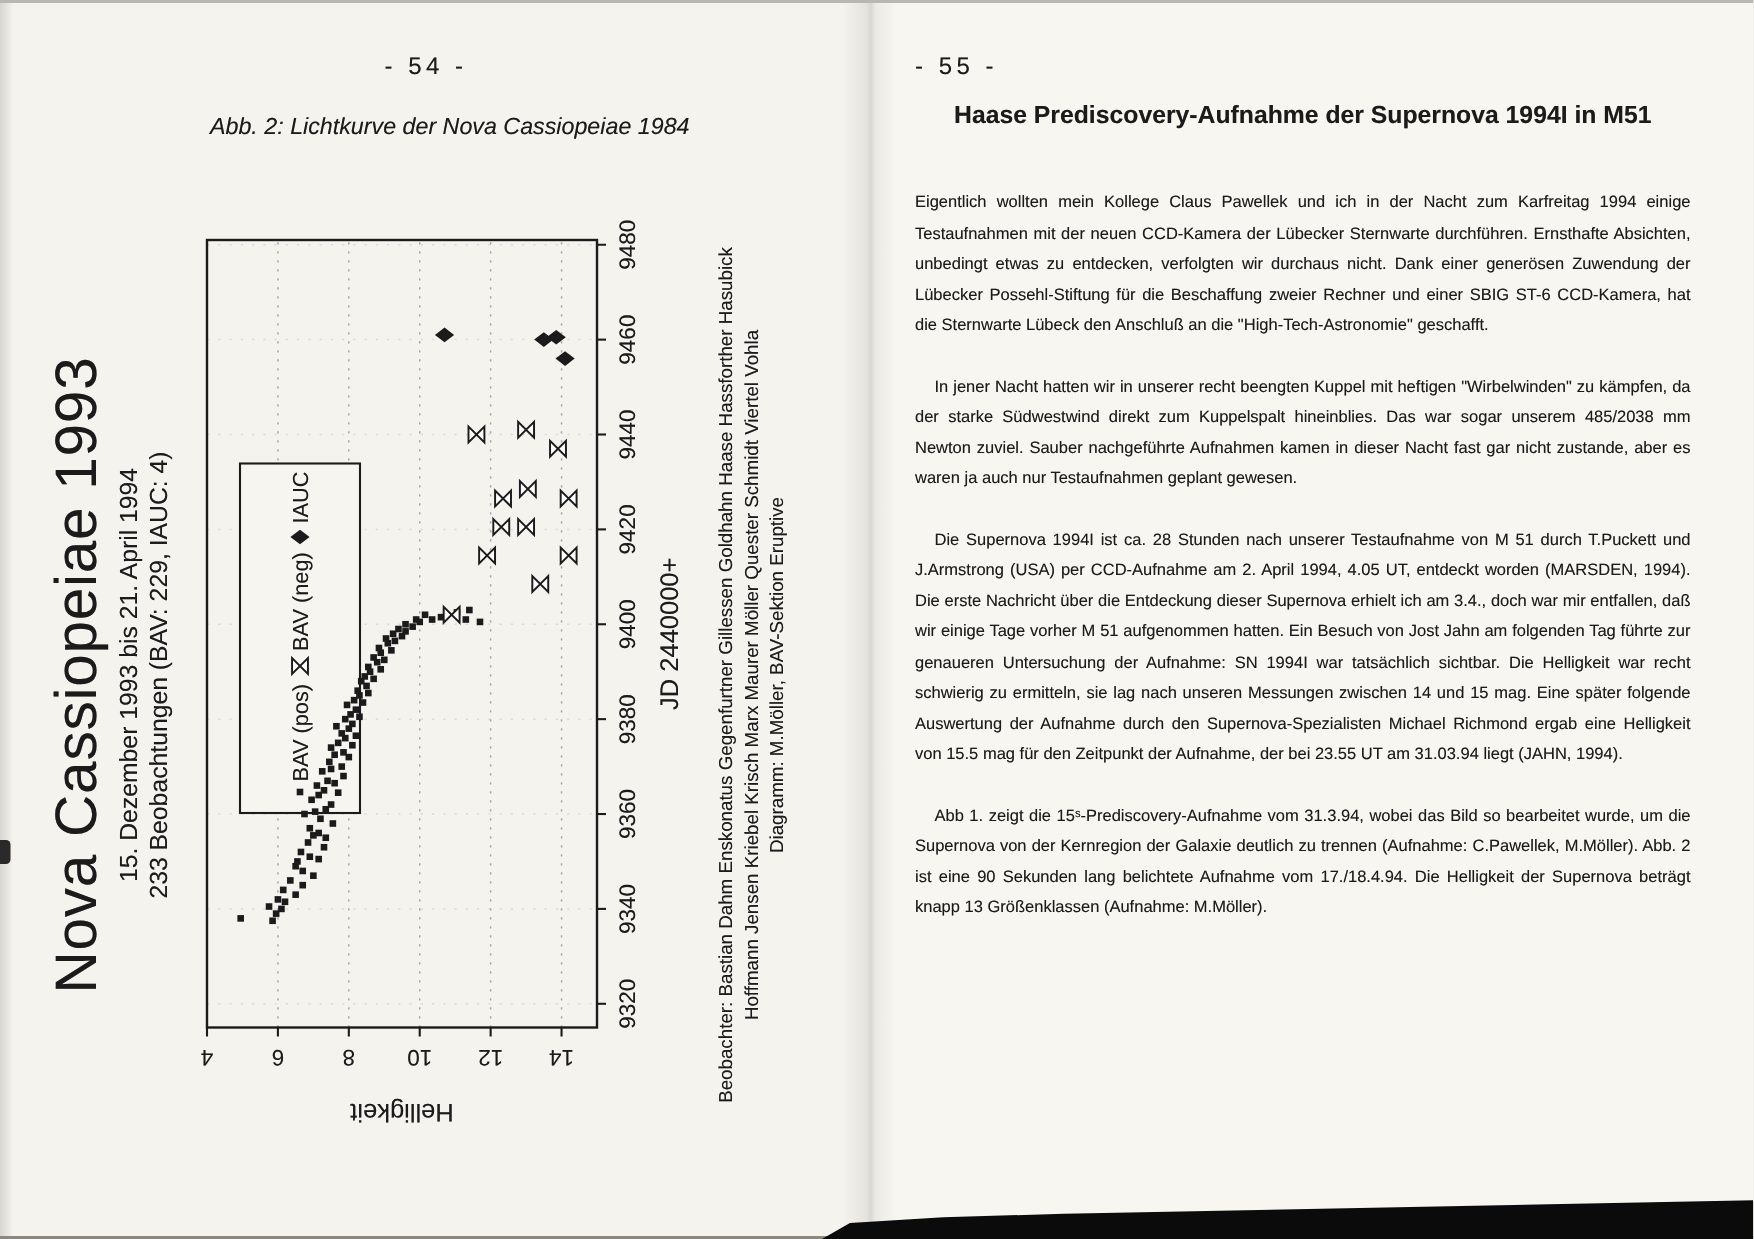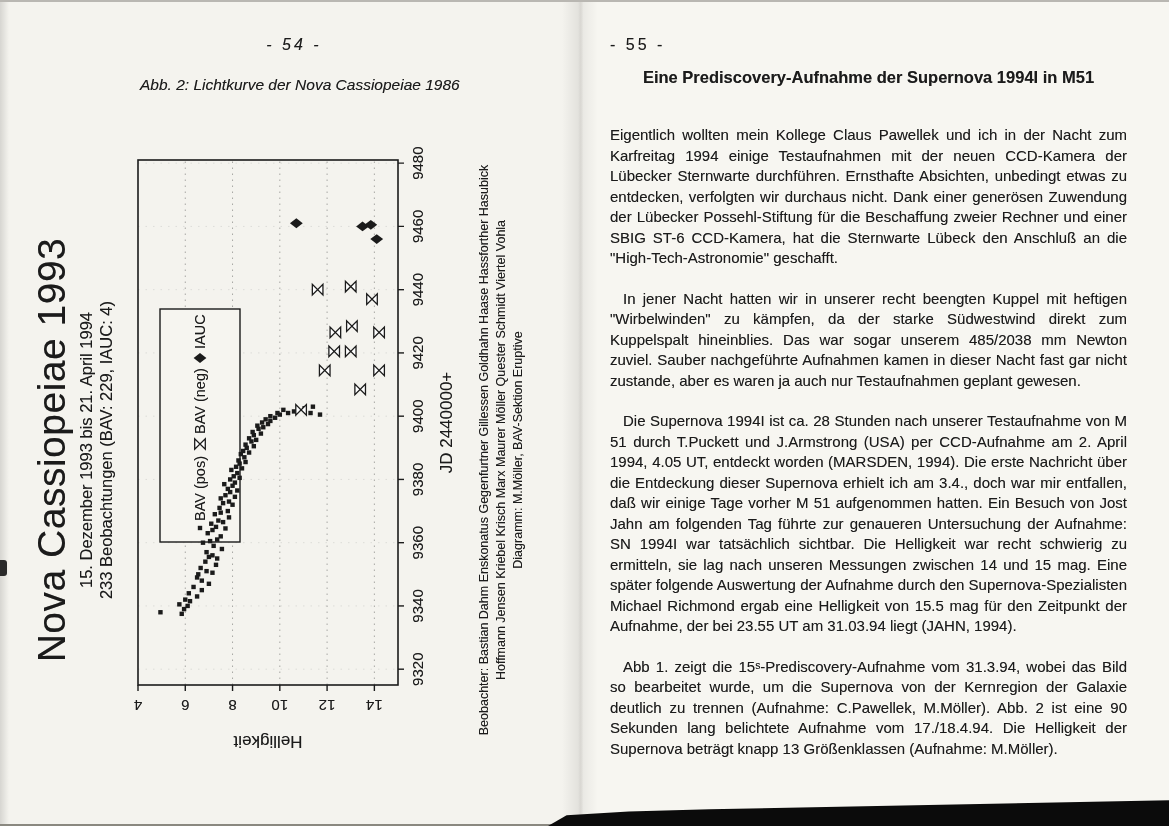--- a/index.html
+++ b/index.html
@@ -19,50 +19,50 @@
     background:linear-gradient(90deg,rgba(0,0,0,0) 0%,rgba(0,0,0,.07) 45%,rgba(60,55,50,.16) 52%,rgba(0,0,0,.05) 60%,rgba(0,0,0,0) 100%);}
   .scan-left-edge{position:absolute;left:0;top:0;width:9px;height:826px;z-index:5;
     background:linear-gradient(90deg,rgba(0,0,0,.12),rgba(0,0,0,0));}
   .scan-left-mark{position:absolute;left:0;top:560px;width:7px;height:16px;background:#2a2a2a;z-index:6;border-radius:0 3px 3px 0;}
   .scan-bottom{position:absolute;left:548px;top:798px;width:621px;height:28px;background:#0b0b0b;z-index:20;
     clip-path:polygon(0% 100%,3% 62%,13% 48%,26% 40%,100% 8%,100% 100%);}
   .scan-bottom-hairline{position:absolute;left:0;top:824px;width:1169px;height:2px;background:#8a8880;z-index:19;}
 
   
   .pg-head{position:absolute;width:100%;top:36px;text-align:center;font-size:16px;letter-spacing:3px;}
-  #page-left .pg-head{width:560px;left:14px;font-style:italic;}
+  #page-left .pg-head{width:560px;left:4px;}
   .fig-caption{position:absolute;left:140px;top:76px;font-style:italic;font-size:15.5px;}
 
   .figure{position:absolute;left:30px;top:770px;width:640px;height:500px;
     transform:rotate(-90deg);transform-origin:0 0;}
   .fig-title{position:absolute;top:0;left:0;width:640px;text-align:center;font-size:39px;letter-spacing:.5px;white-space:nowrap;}
   .fig-sub1{position:absolute;top:47px;left:0;width:640px;text-align:center;font-size:16.5px;}
   .fig-sub2{position:absolute;top:67px;left:0;width:640px;text-align:center;font-size:16.5px;}
   .fig-chart{position:absolute;top:88px;left:0;width:640px;height:356px;}
   .fig-credit1{position:absolute;top:447px;left:0;width:640px;text-align:center;font-size:12.5px;white-space:nowrap;}
   .fig-credit2{position:absolute;top:464px;left:0;width:640px;text-align:center;font-size:12.5px;white-space:nowrap;}
   .fig-credit3{position:absolute;top:481px;left:0;width:640px;text-align:center;font-size:12.5px;white-space:nowrap;}
 
   
   .article{position:absolute;left:30px;top:36px;width:517px;}
   .art-head{text-align:left;font-size:16px;letter-spacing:3px;margin:0 0 14px 0;}
   .art-title{text-align:center;font-weight:bold;font-size:16.5px;margin:0 0 38px 0;}
   .art-abstract{font-style:italic;font-size:15.5px;line-height:20.5px;text-align:justify;margin:0 0 19px 0;}
-  .art-p{font-size:15px;line-height:20.5px;text-align:justify;margin:0 0 20px 0;}
+  .art-p{font-size:11px;line-height:20.5px;text-align:justify;margin:0 0 20px 0;}
   .art-p.indent{text-indent:13px;}
   body *{text-shadow:0 0 .35px rgba(27,27,27,.45);}
 </style>
 </head>
 <body>
 
 <div class="scan-top-edge"></div>
 
 <div class="page" id="page-left">
   <div class="pg-head">- 54 -</div>
-  <div class="fig-caption">Abb. 2: Lichtkurve der Nova Cassiopeiae 1986</div>
+  <div class="fig-caption">Abb. 2: Lichtkurve der Nova Cassiopeiae 1984</div>
 
   <div class="figure">
     <div class="fig-title">Nova Cassiopeiae 1993</div>
     <div class="fig-sub1">15. Dezember 1993 bis 21. April 1994</div>
     <div class="fig-sub2">233 Beobachtungen (BAV: 229, IAUC: 4)</div>
     <div class="fig-chart" id="chart-host"><svg viewBox="0 0 640 356" width="640" height="356">
           <line x1="100.8132530120482" y1="20" x2="100.8132530120482" y2="280" stroke="#dcdcd8" stroke-width="1" stroke-dasharray="1.5 6"></line>
           <line x1="164.06626506024097" y1="20" x2="164.06626506024097" y2="280" stroke="#dcdcd8" stroke-width="1" stroke-dasharray="1.5 6"></line>
           <line x1="227.31927710843374" y1="20" x2="227.31927710843374" y2="280" stroke="#dcdcd8" stroke-width="1" stroke-dasharray="1.5 6"></line>
           <line x1="290.57228915662654" y1="20" x2="290.57228915662654" y2="280" stroke="#dcdcd8" stroke-width="1" stroke-dasharray="1.5 6"></line>
@@ -241,21 +241,21 @@
         </svg></div>
     <div class="fig-credit1">Beobachter: Bastian Dahm Enskonatus Gegenfurtner Gillessen Goldhahn Haase Hassforther Hasubick</div>
     <div class="fig-credit2">Hoffmann Jensen Kriebel Krisch Marx Maurer Möller Quester Schmidt Viertel Vohla</div>
     <div class="fig-credit3">Diagramm: M.Möller, BAV-Sektion Eruptive</div>
   </div>
 </div>
 
 <div class="page" id="page-right">
   <div class="article">
     <p class="art-head">- 55 -</p>
-    <p class="art-title">Eine Prediscovery-Aufnahme der Supernova 1994I in M51</p>
+    <p class="art-title">Haase Prediscovery-Aufnahme der Supernova 1994I in M51</p>
     <p class="art-p">Eigentlich wollten mein Kollege Claus Pawellek und ich in der Nacht zum Karfreitag 1994 einige Testaufnahmen mit der neuen CCD-Kamera der Lübecker Sternwarte durchführen. Ernsthafte Absichten, unbedingt etwas zu entdecken, verfolgten wir durchaus nicht. Dank einer generösen Zuwendung der Lübecker Possehl-Stiftung für die Beschaffung zweier Rechner und einer SBIG ST-6 CCD-Kamera, hat die Sternwarte Lübeck den Anschluß an die "High-Tech-Astronomie" geschafft.</p>
     <p class="art-p indent">In jener Nacht hatten wir in unserer recht beengten Kuppel mit heftigen "Wirbelwinden" zu kämpfen, da der starke Südwestwind direkt zum Kuppelspalt hineinblies. Das war sogar unserem 485/2038 mm Newton zuviel. Sauber nachgeführte Aufnahmen kamen in dieser Nacht fast gar nicht zustande, aber es waren ja auch nur Testaufnahmen geplant gewesen.</p>
     <p class="art-p indent">Die Supernova 1994I ist ca. 28 Stunden nach unserer Testaufnahme von M 51 durch T.Puckett und J.Armstrong (USA) per CCD-Aufnahme am 2. April 1994, 4.05 UT, entdeckt worden (MARSDEN, 1994). Die erste Nachricht über die Entdeckung dieser Supernova erhielt ich am 3.4., doch war mir entfallen, daß wir einige Tage vorher M 51 aufgenommen hatten. Ein Besuch von Jost Jahn am folgenden Tag führte zur genaueren Untersuchung der Aufnahme: SN 1994I war tatsächlich sichtbar. Die Helligkeit war recht schwierig zu ermitteln, sie lag nach unseren Messungen zwischen 14 und 15 mag. Eine später folgende Auswertung der Aufnahme durch den Supernova-Spezialisten Michael Richmond ergab eine Helligkeit von 15.5 mag für den Zeitpunkt der Aufnahme, der bei 23.55 UT am 31.03.94 liegt (JAHN, 1994).</p>
     <p class="art-p indent">Abb 1. zeigt die 15ˢ-Prediscovery-Aufnahme vom 31.3.94, wobei das Bild so bearbeitet wurde, um die Supernova von der Kernregion der Galaxie  deutlich zu trennen (Aufnahme: C.Pawellek, M.Möller). Abb. 2 ist eine 90 Sekunden lang belichtete Aufnahme vom 17./18.4.94. Die Helligkeit der Supernova beträgt knapp 13 Größenklassen (Aufnahme: M.Möller).</p>
 
   </div>
 </div>
 
 <div class="scan-gutter"></div>
 <div class="scan-left-edge"></div>

